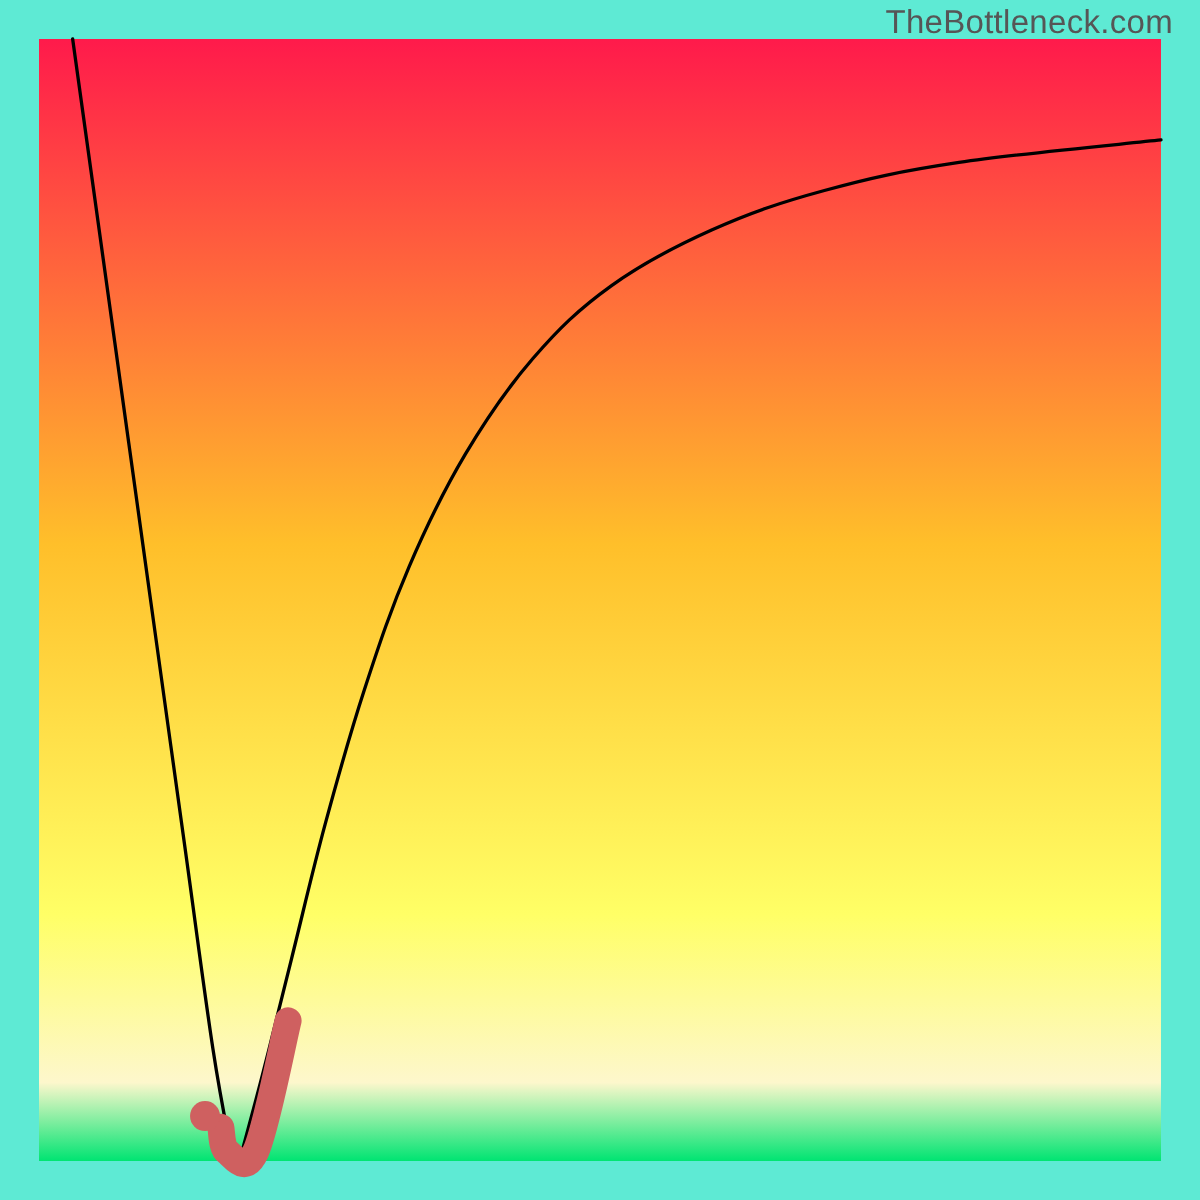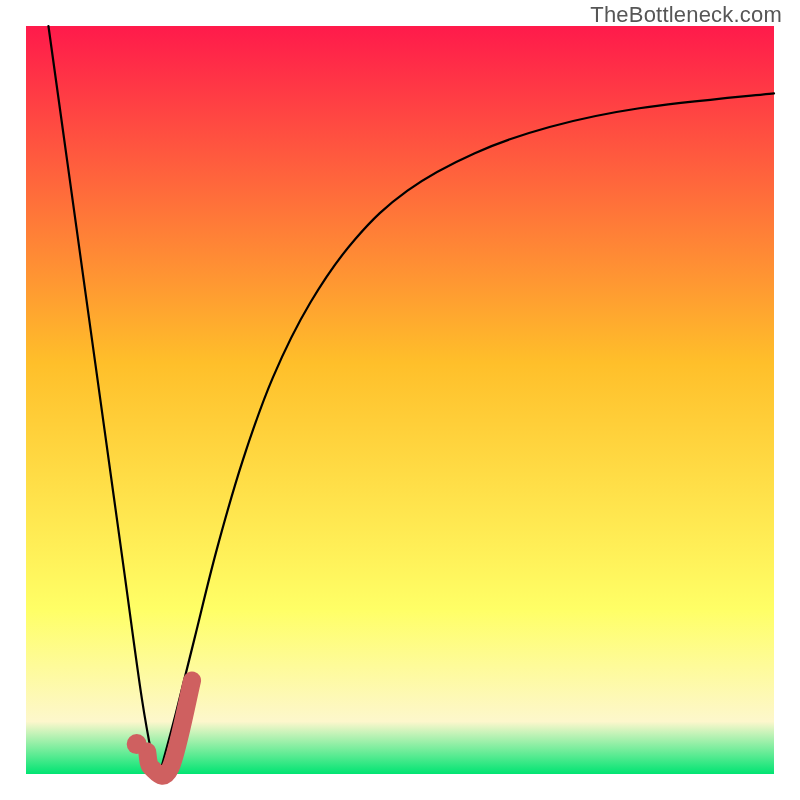--- a/index.html
+++ b/index.html
@@ -7,21 +7,21 @@
     padding: 0;
     width: 800px;
     height: 800px;
     background: #000;
     overflow: hidden;
   }
   .stage {
     position: relative;
     width: 800px;
     height: 800px;
-    background: #ffffff;
+    background: #5eead4;
   }
   .attribution {
     position: absolute;
     top: 2px;
     right: 18px;
     font-family: Arial, Helvetica, sans-serif;
     font-size: 22px;
     color: #565656;
     letter-spacing: 0.2px;
     font-weight: 400;

